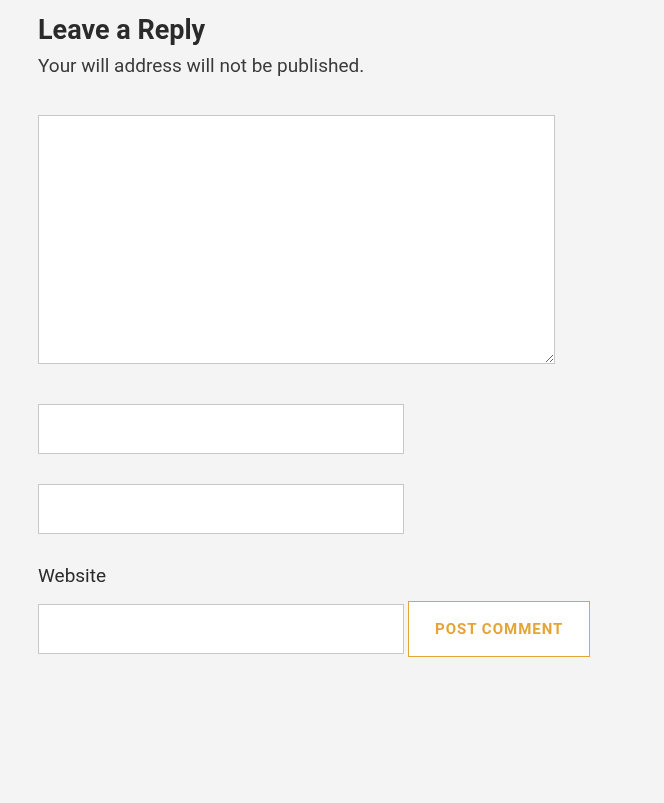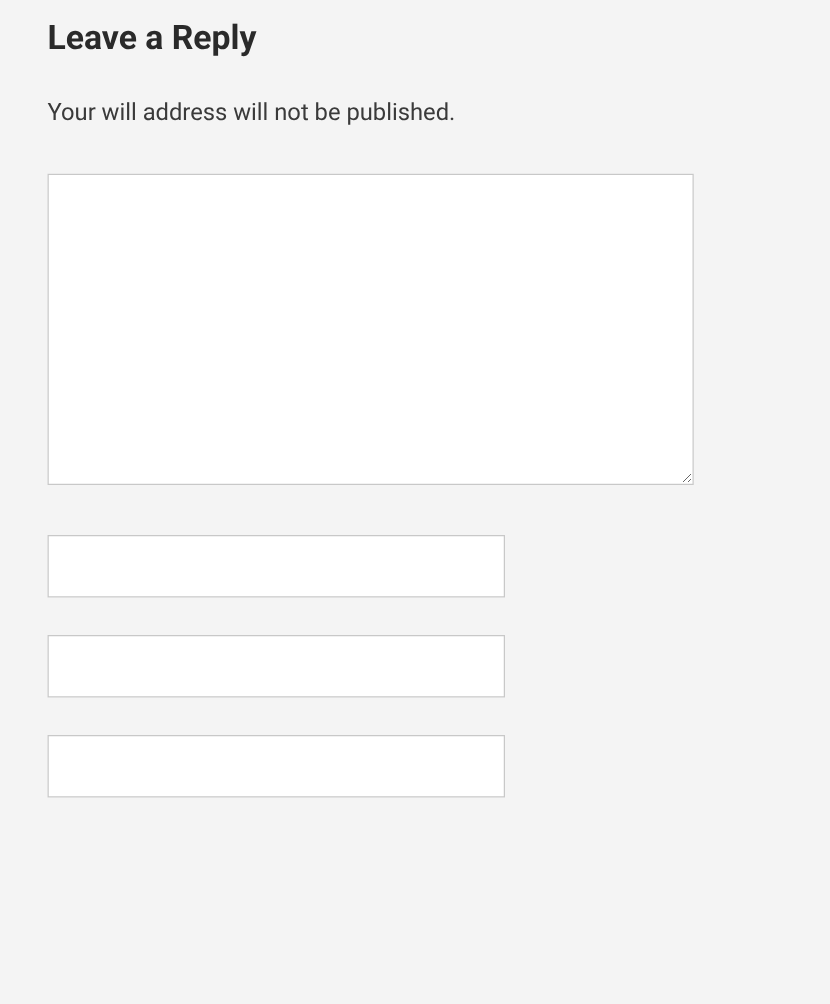--- a/index.html
+++ b/index.html
@@ -11,21 +11,21 @@
       background-color: #f4f4f4;
       font-family: -apple-system, BlinkMacSystemFont, "Segoe UI", Roboto, "Helvetica Neue", Arial, sans-serif;
       width: 664px;
       height: 803px;
       padding: 14px 38px;
     }
     .heading {
       font-size: 27px;
       font-weight: 700;
       color: #2a2a2a;
-      margin-bottom: 32px;
+      margin-bottom: 8px;
     }
     .note {
       font-size: 19px;
       color: #3a3a3a;
       margin-bottom: 38px;
     }
     .field-label {
       font-size: 19px;
       color: #2a2a2a;
       display: block;
@@ -74,15 +74,17 @@
 
 <p class="note">Your will address will not be published.</p>
 
 <form>
   <textarea class="comment-textarea" style=""></textarea>
 
   <input type="text" class="text-input" style="">
 
   <input type="text" class="text-input" style="">
 
+  <label class="field-label">Website</label>
   <input type="text" class="text-input last" style="">
 
+  <button type="submit" class="submit-button">POST COMMENT</button>
 </form>
 
 </body></html>

